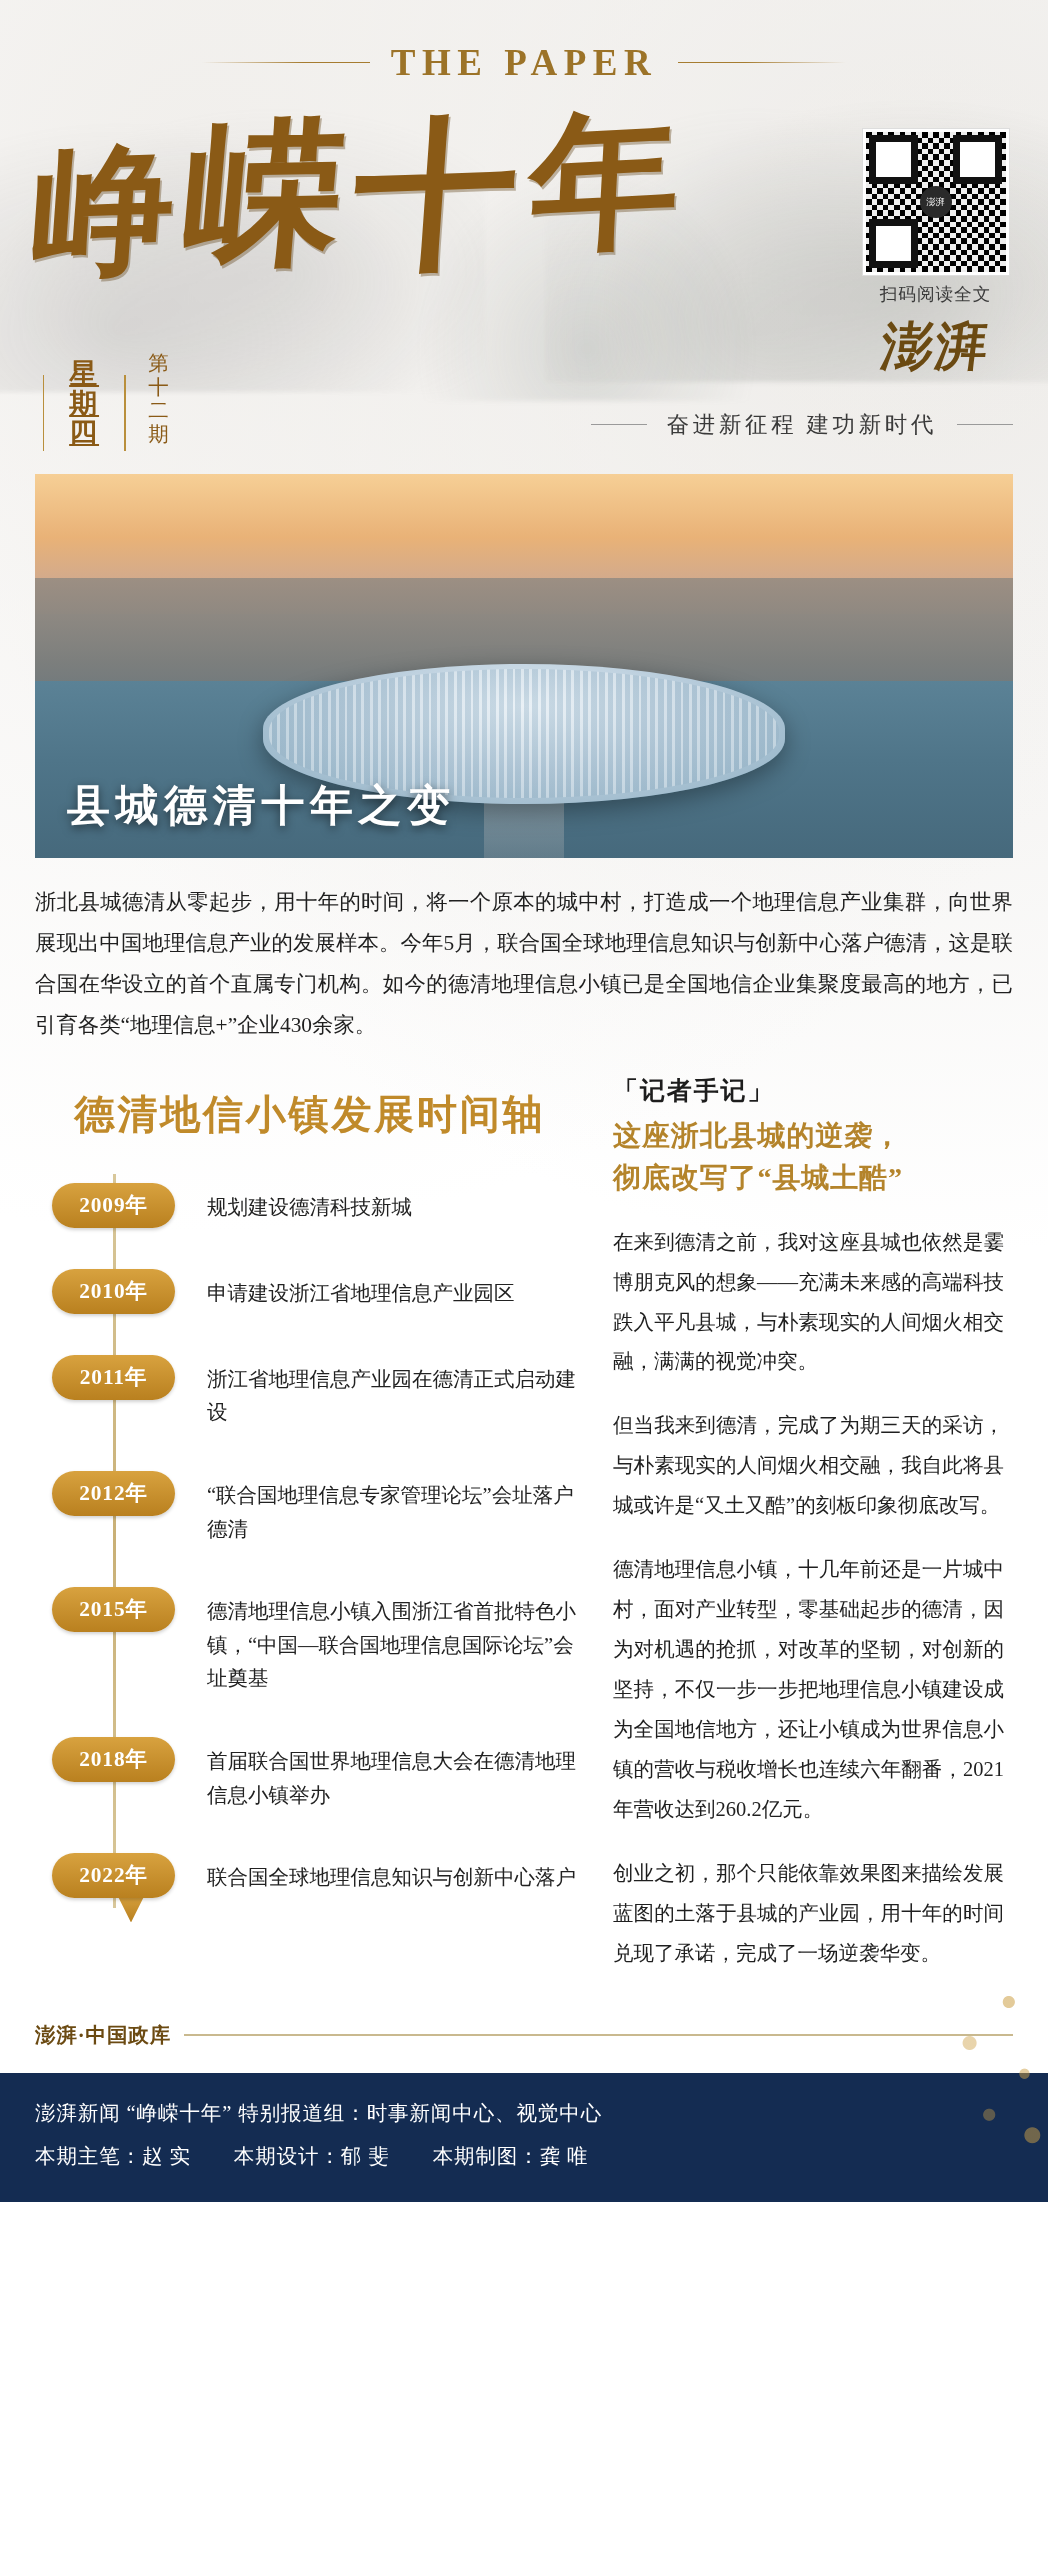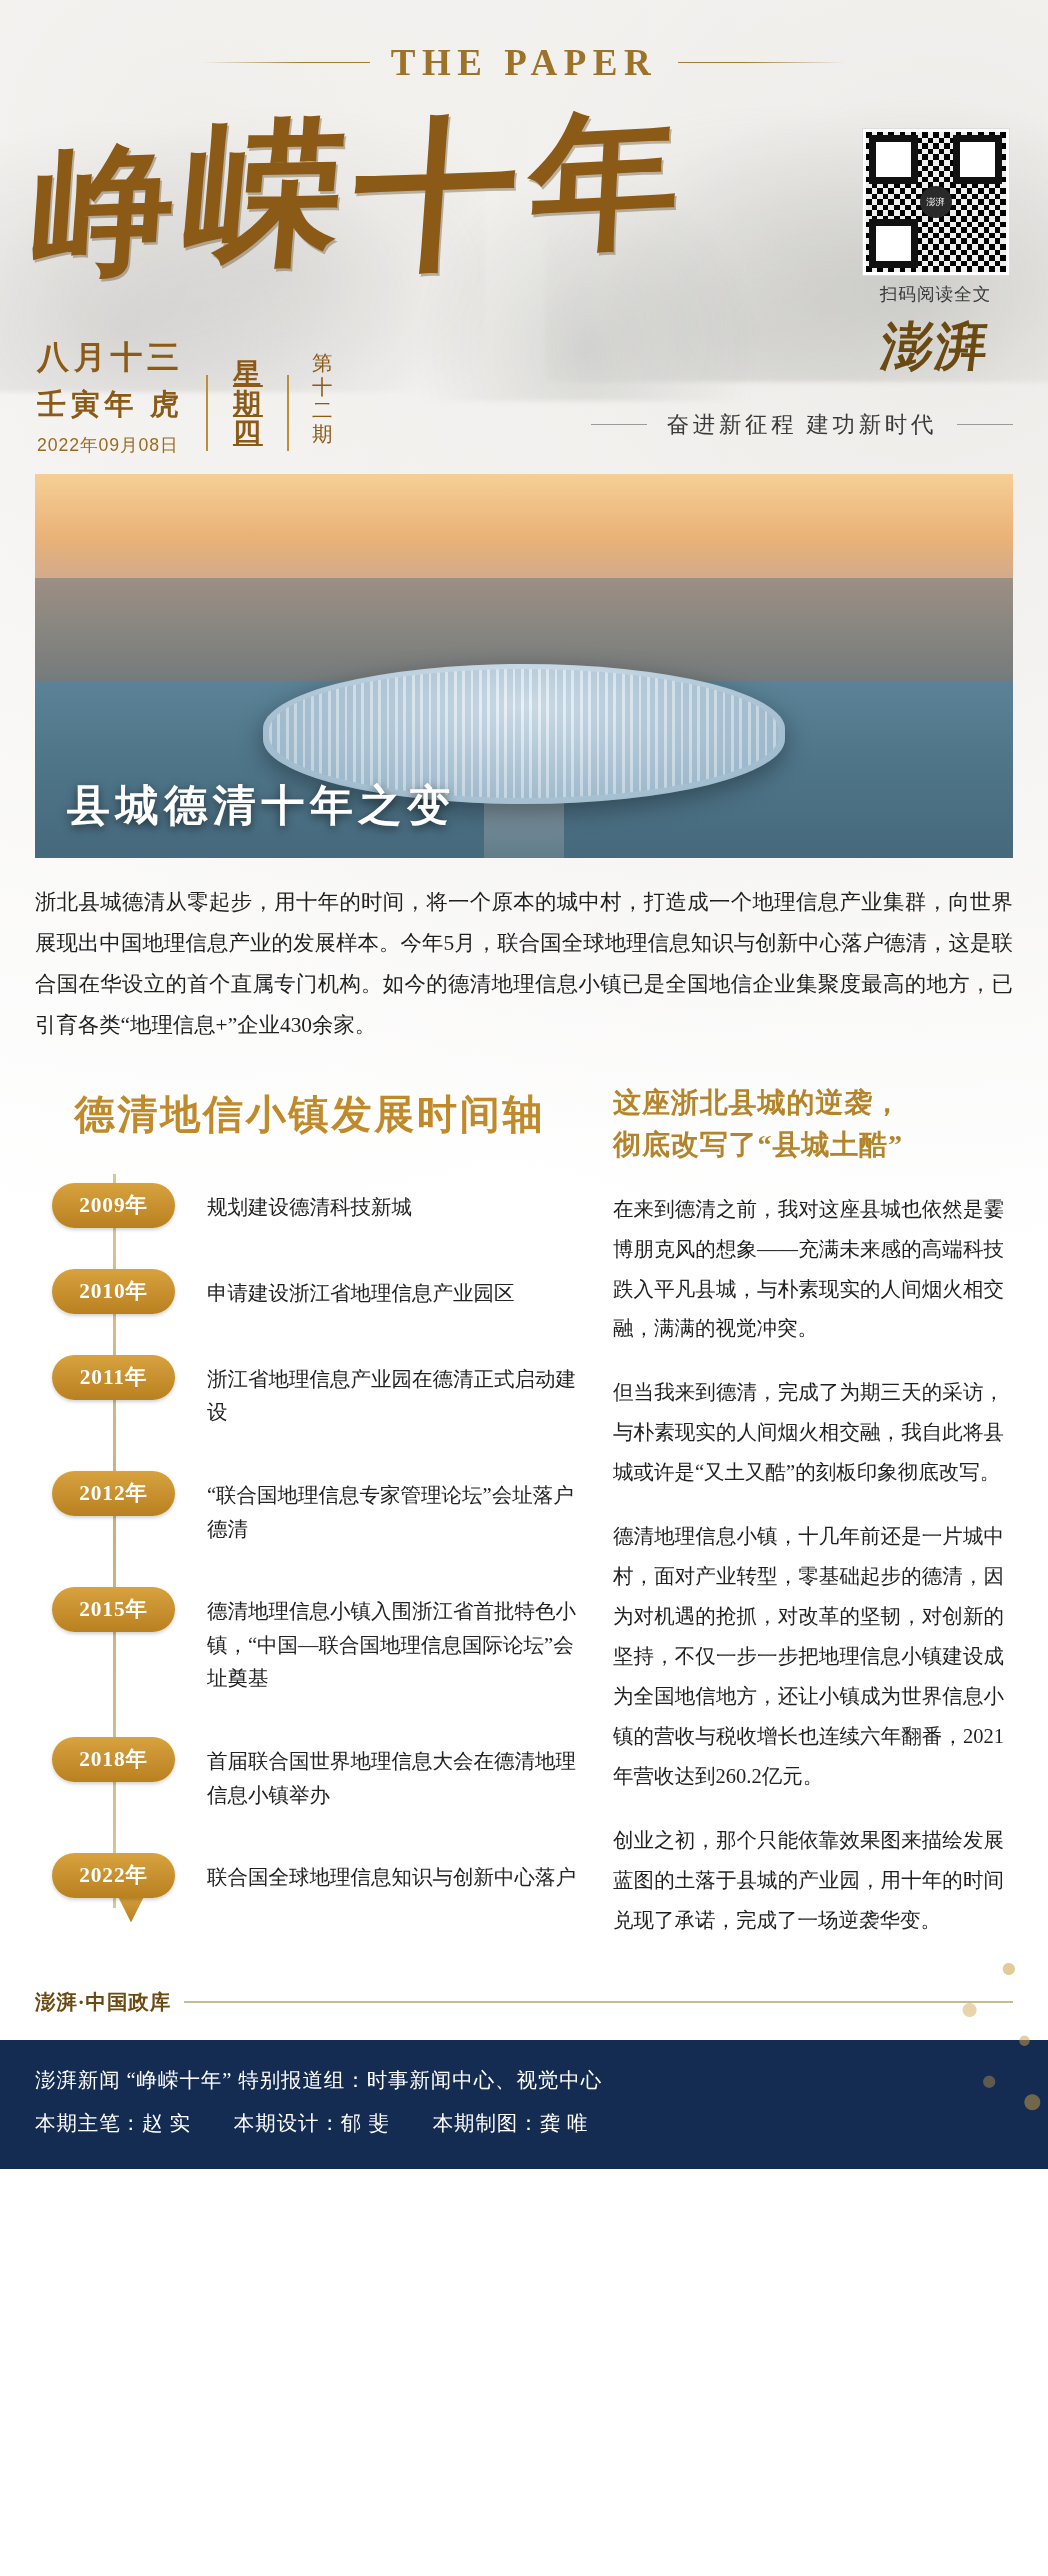--- a/index.html
+++ b/index.html
@@ -289,25 +289,20 @@
       <div class="qr">
           <i></i>
           <em>澎湃</em>
         </div>
       <div class="qr-cap">扫码阅读全文</div>
       <div class="brand-calli">澎湃</div>
     </div>
   </div>
 
   <div class="datebar">
-    <div class="lunar">
-      <div class="l1">八月十三</div>
-      <div class="l2">壬寅年 虎</div>
-      <div class="l3">2022年09月08日</div>
-    </div>
     <div class="vline"></div>
     <div class="weekday">星期四</div>
     <div class="vline"></div>
     <div class="issue">第十二期</div>
     <div class="slogan">
       <span class="dash"></span>
       <span>奋进新征程  建功新时代</span>
       <span class="dash"></span>
     </div>
   </div>
@@ -363,20 +358,21 @@
 
         <div class="tl-row">
           <div class="tl-year">2022年</div>
           <div class="tl-text">联合国全球地理信息知识与创新中心落户</div>
           <div class="tl-tip"></div>
         </div>
       </div>
     </div>
 
     <div class="col-right">
+      <div class="note-tag">「记者手记」</div>
       <div class="note-head" style="white-space:pre-line;">这座浙北县城的逆袭，
 彻底改写了“县城土酷”</div>
       <div class="note-body">
         <p>在来到德清之前，我对这座县城也依然是霎博朋克风的想象——充满未来感的高端科技跌入平凡县城，与朴素现实的人间烟火相交融，满满的视觉冲突。</p>
         <p>但当我来到德清，完成了为期三天的采访，与朴素现实的人间烟火相交融，我自此将县城或许是“又土又酷”的刻板印象彻底改写。</p>
         <p>德清地理信息小镇，十几年前还是一片城中村，面对产业转型，零基础起步的德清，因为对机遇的抢抓，对改革的坚韧，对创新的坚持，不仅一步一步把地理信息小镇建设成为全国地信地方，还让小镇成为世界信息小镇的营收与税收增长也连续六年翻番，2021年营收达到260.2亿元。</p>
         <p>创业之初，那个只能依靠效果图来描绘发展蓝图的土落于县城的产业园，用十年的时间兑现了承诺，完成了一场逆袭华变。</p>
       </div>
     </div>
   </div>

